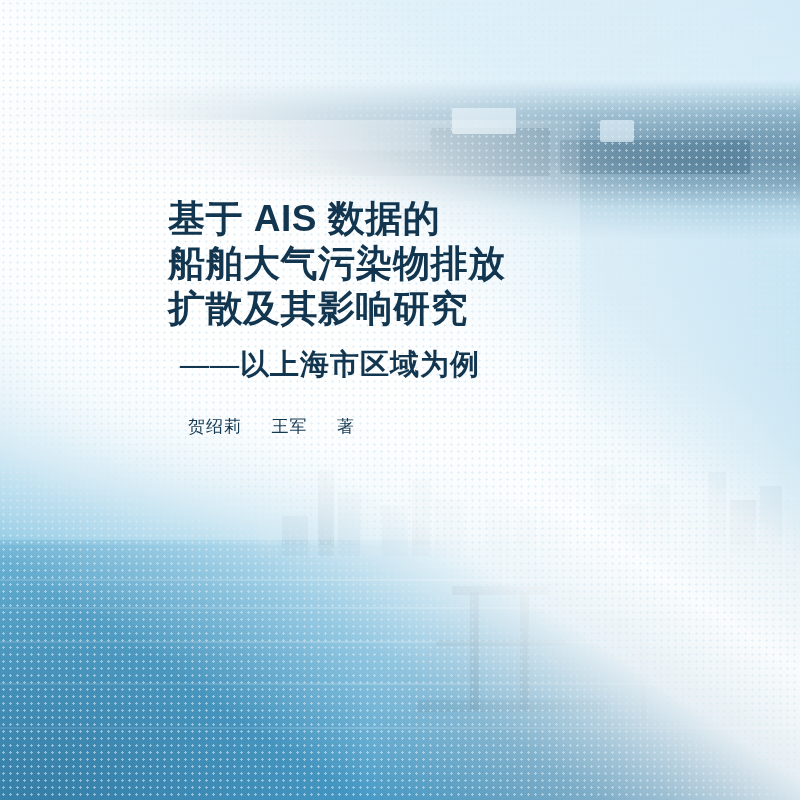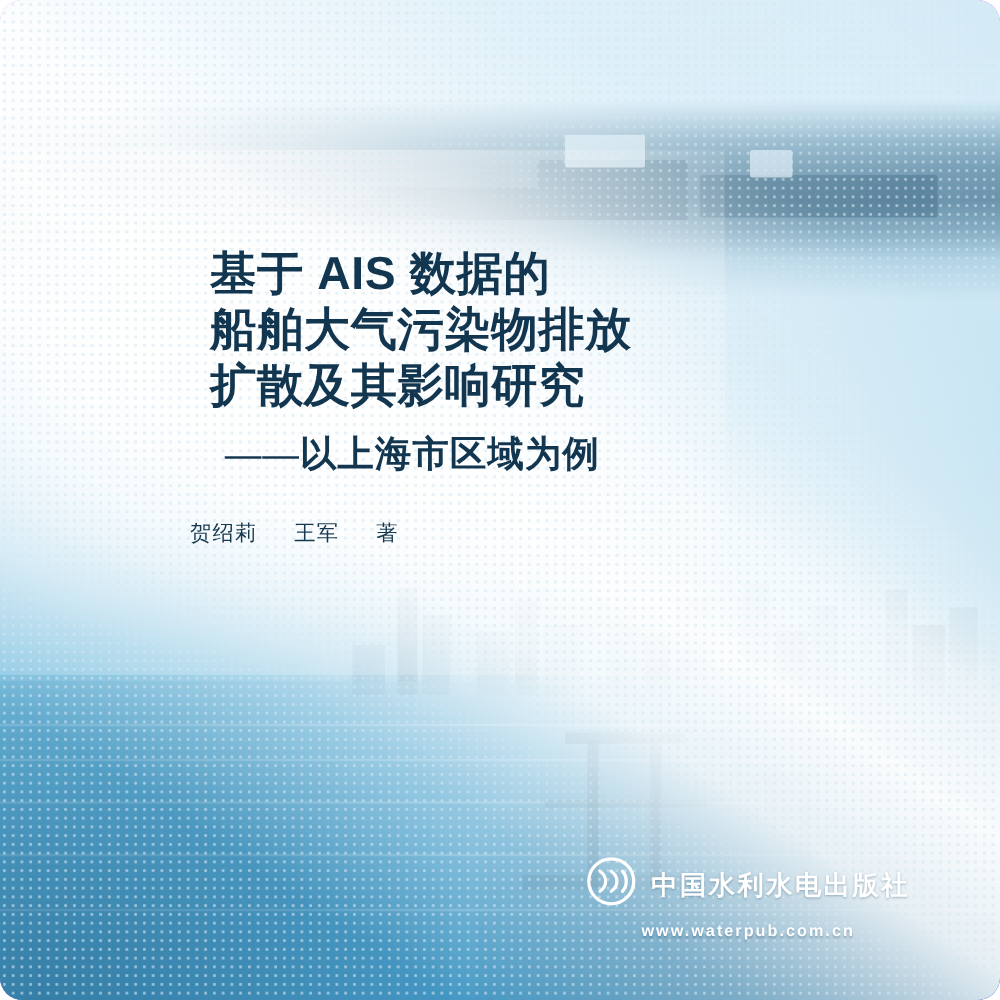--- a/index.html
+++ b/index.html
@@ -13,21 +13,20 @@
     font-family: "Liberation Sans", sans-serif;
     overflow: hidden;
   }
 
   #cover {
     position: relative;
     width: 800px;
     height: 800px;
     overflow: hidden;
     background: #d946ef;
-    border-radius: 18px;
   }
 
   
   .layer {
     position: absolute;
     inset: 0;
   }
 
   
   .bg-base {
@@ -216,21 +215,21 @@
     font-weight: bold;
     font-size: 29px;
     line-height: 32px;
     color: #12364f;
     letter-spacing: 1px;
     white-space: nowrap;
   }
 
   .authors {
     position: absolute;
-    left: 152px;
+    left: 188px;
     top: 415px;
     font-family: "Liberation Sans", sans-serif;
     font-size: 17px;
     color: #14384f;
     letter-spacing: 1px;
   }
   .authors .gap {
     display: inline-block;
     width: 18px;
   }
@@ -345,29 +344,15 @@
     </div>
 
     <div class="authors">
       <span>贺绍莉</span>
       <span class="gap"></span>
       <span>王军</span>
       <span class="gap"></span>
       <span>著</span>
     </div>
 
-    <div class="publisher">
-      <div class="pub-row">
-        <span>
-          <svg width="40" height="40" viewBox="0 0 40 40" aria-hidden="true">
-            <circle cx="20" cy="20" r="18" fill="none" stroke="#ffffff" stroke-width="2.6"></circle>
-            <path d="M11 12 C17 16, 17 24, 11 28" fill="none" stroke="#ffffff" stroke-width="2.6" stroke-linecap="round"></path>
-            <path d="M20 12 C26 16, 26 24, 20 28" fill="none" stroke="#ffffff" stroke-width="2.6" stroke-linecap="round"></path>
-            <path d="M29 12 C33 16, 33 24, 29 28" fill="none" stroke="#ffffff" stroke-width="2.6" stroke-linecap="round"></path>
-          </svg>
-        </span>
-        <span class="pub-name">中国水利水电出版社</span>
-      </div>
-      <div class="pub-url">www.waterpub.com.cn</div>
-    </div>
 
   </div>
 </div>
 
 </body></html>

